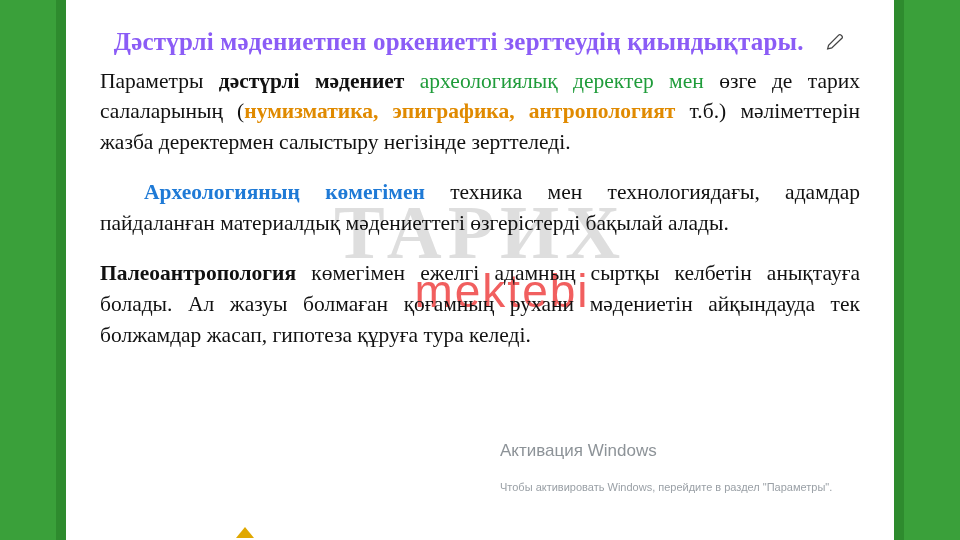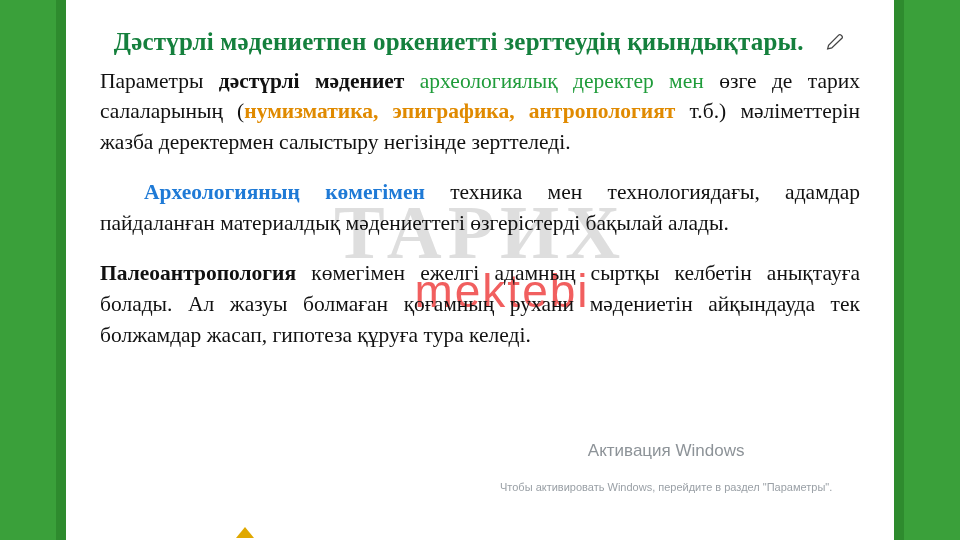--- a/index.html
+++ b/index.html
@@ -81,21 +81,21 @@
     padding-left: 44px;
   }
 
   .content {
     position: relative;
     z-index: 2;
     padding: 26px 34px 0 34px;
   }
 
   .doc-title {
-    color: #15803d;
+    color: #8b5cf6;
     font-weight: bold;
     font-size: 25px;
     text-align: center;
     line-height: 1.25;
     margin: 0 0 6px 0;
     letter-spacing: .2px;
   }
 
   .pencil-icon {
     display: inline-block;
@@ -116,21 +116,20 @@
   .green { color: #1f9c3a; font-weight: normal; }
   .orange { color: #e08a00; font-weight: bold; }
   .blue  { color: #1f7ad6; font-weight: bold; margin-left: 44px; }
 
   
   .activation {
     position: absolute;
     left: 500px;
     top: 440px;
     z-index: 3;
-    text-align: center;
     color: #9aa0a6;
     font-family: "Liberation Sans", sans-serif;
     pointer-events: none;
     user-select: none;
   }
   .activation .act-title {
     font-size: 17px;
     color: #8d9398;
     line-height: 1.25;
   }

